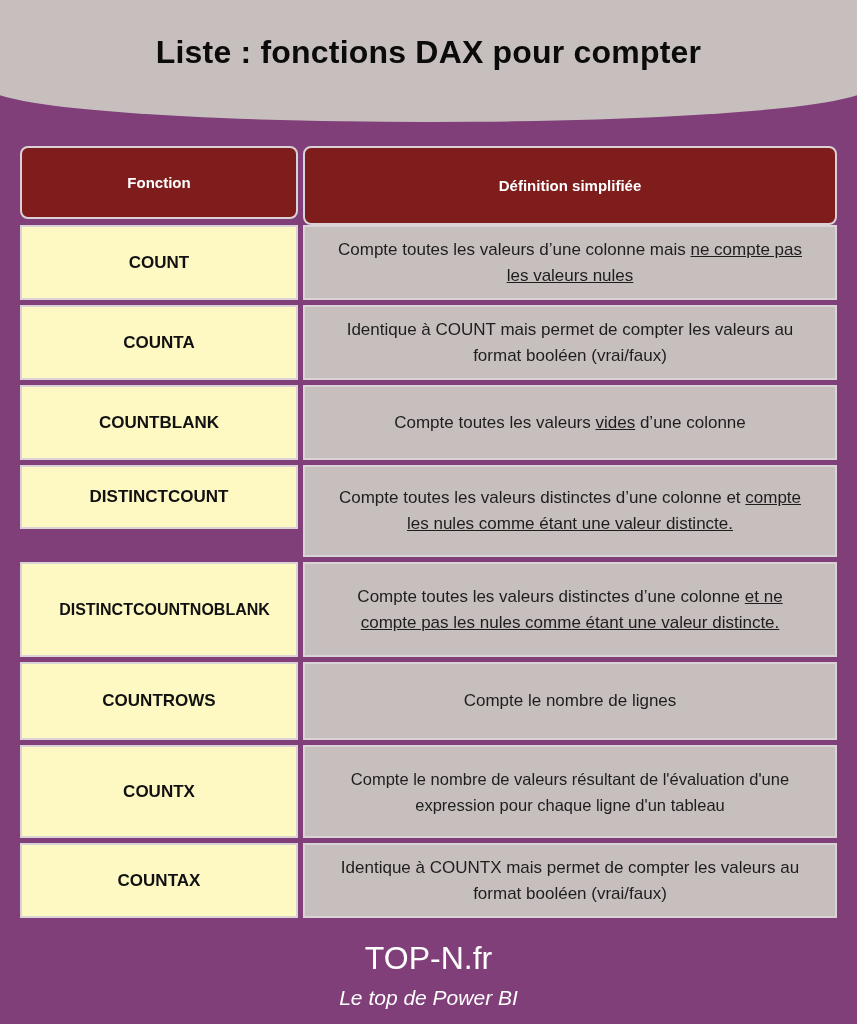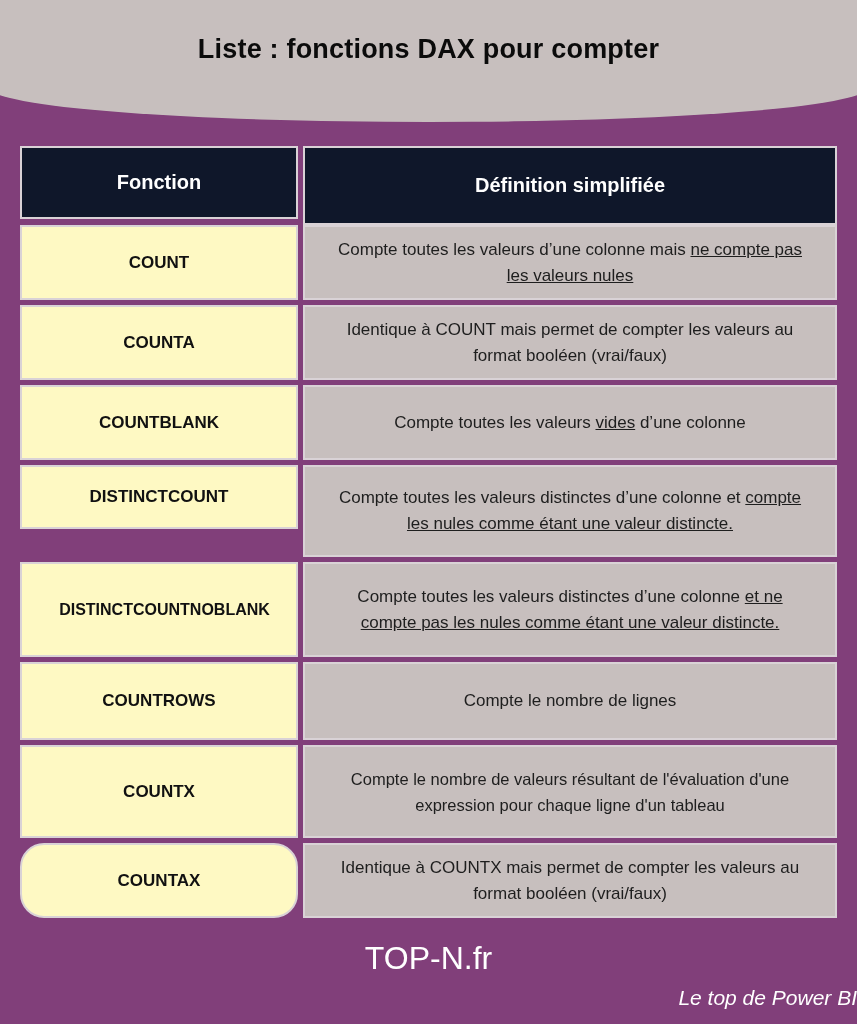--- a/index.html
+++ b/index.html
@@ -10,39 +10,39 @@
       position: relative;
     }
     .header {
       position: absolute; left: -10px; top: -40px;
       width: 877px; height: 162px;
       background: #c7bfbe;
       border-radius: 0 0 50% 50% / 0 0 34px 34px;
     }
     .title {
       position: absolute; left: 0; top: 34px; width: 857px;
-      text-align: center; font-size: 27px; font-weight: bold; color: #0b0b0b;
+      text-align: center; font-size: 32px; font-weight: bold; color: #0b0b0b;
       letter-spacing: 0.2px;
     }
     .cell {
       position: absolute; box-sizing: border-box;
       border: 2px solid #d9d2d6;
       display: flex; align-items: center; justify-content: center;
       text-align: center; color: #1e1e1e;
     }
-    .hdr { background: #0f172a; color: #ffffff; font-weight: bold; font-size: 20px; }
+    .hdr { background: #7f1d1d; color: #ffffff; font-weight: bold; font-size: 15px; border-radius: 8px; }
     .fn { background: #fef9c3; font-weight: bold; font-size: 17px; color: #111; }
     .def { background: #c7bfbe; font-size: 17px; line-height: 26px; padding: 0 26px; align-items: center; }
     .u { text-decoration: underline; }
     .footer-title {
       position: absolute; left: 0; top: 940px; width: 857px; text-align: center;
       color: #ffffff; font-size: 32px;
     }
     .footer-sub {
-      position: absolute; left: 0; top: 986px; width: 857px; text-align: right;
+      position: absolute; left: 0; top: 986px; width: 857px; text-align: center;
       color: #ffffff; font-size: 21px; font-style: italic;
     }
   </style>
 </head>
 <body>
 
 <div class="header"></div>
 <div class="title">Liste : fonctions DAX pour compter</div>
 
 <div>
@@ -77,20 +77,20 @@
   <div class="cell fn" style="left:20px;top:662px;width:278px;height:78px;">COUNTROWS</div>
   <div class="cell def" style="left:303px;top:662px;width:534px;height:78px;">
     <div><span>Compte le nombre de lignes</span></div>
   </div>
 
   <div class="cell fn" style="left:20px;top:745px;width:278px;height:93px;">COUNTX</div>
   <div class="cell def" style="left:303px;top:745px;width:534px;height:93px;">
     <div style="width:520px;font-size:16.5px;"><span>Compte le nombre de valeurs résultant de l'évaluation d'une expression pour chaque ligne d'un tableau</span></div>
   </div>
 
-  <div class="cell fn" style="left:20px;top:843px;width:278px;height:75px;border-radius:24px;">COUNTAX</div>
+  <div class="cell fn" style="left:20px;top:843px;width:278px;height:75px;">COUNTAX</div>
   <div class="cell def" style="left:303px;top:843px;width:534px;height:75px;">
     <div style="width:480px;"><span>Identique à COUNTX mais permet de compter les valeurs au format booléen (vrai/faux)</span></div>
   </div>
 </div>
 
 <div class="footer-title">TOP-N.fr</div>
 <div class="footer-sub">Le top de Power BI</div>
 
 </body></html>

